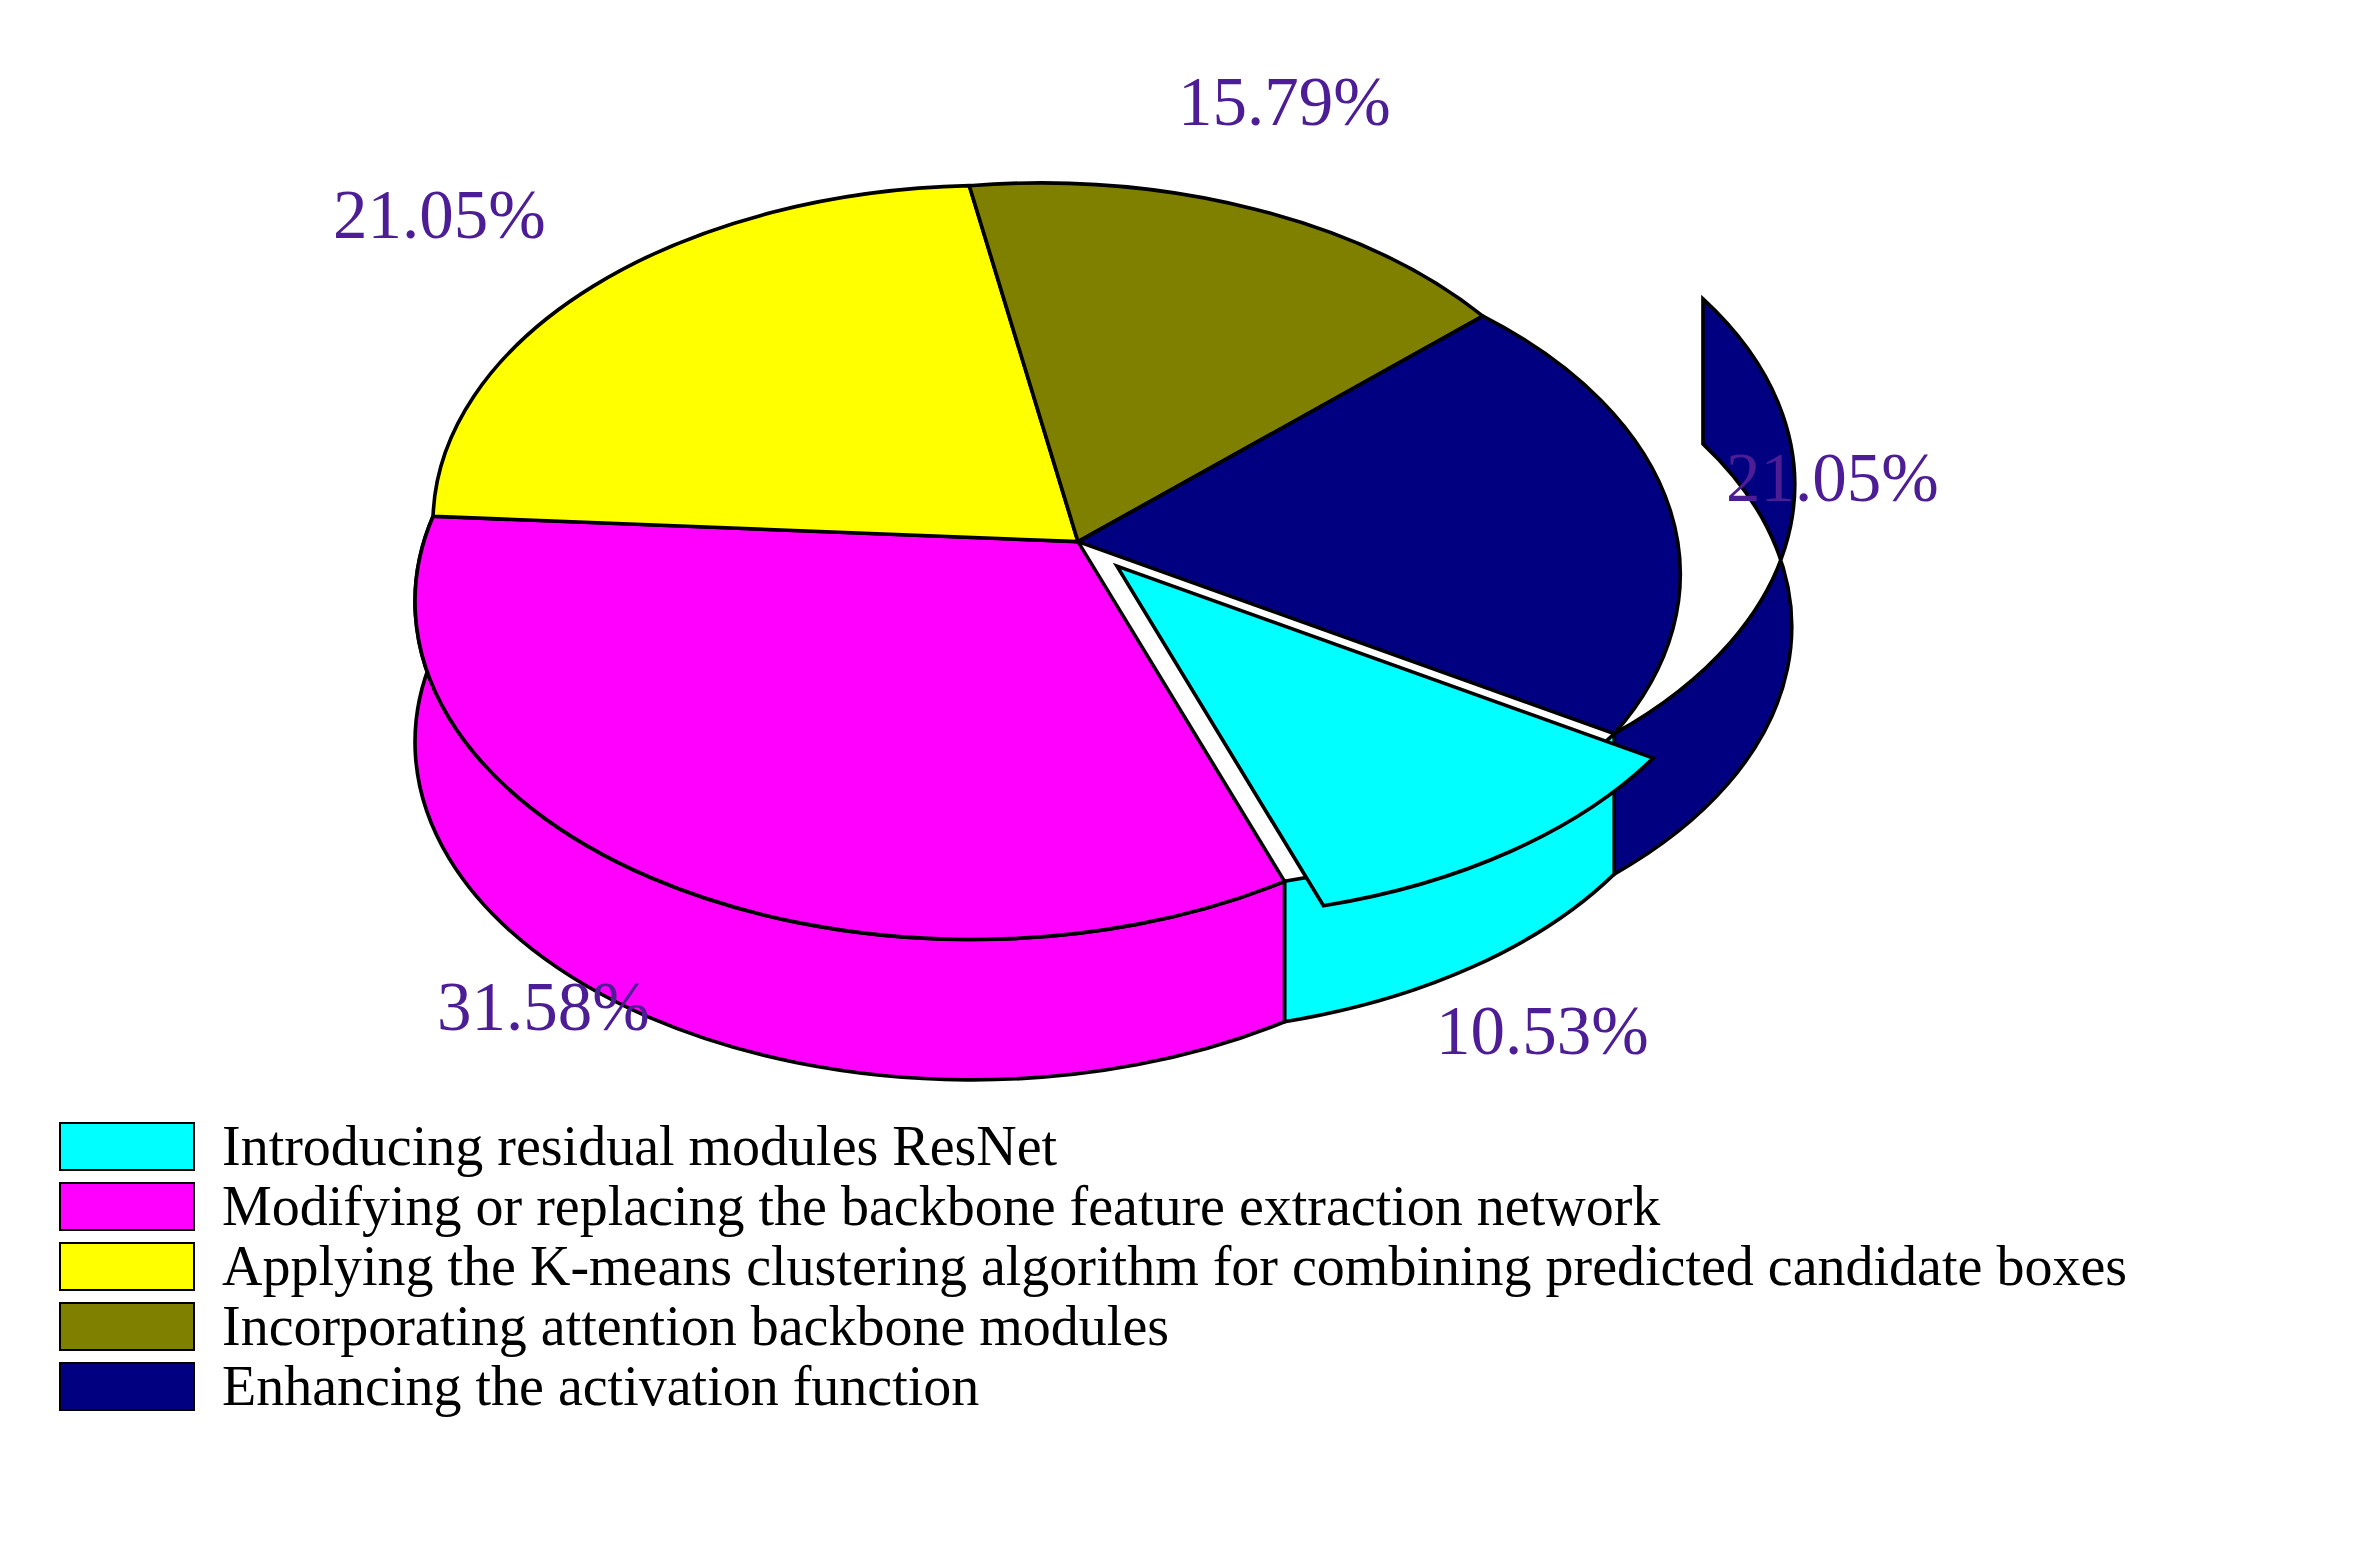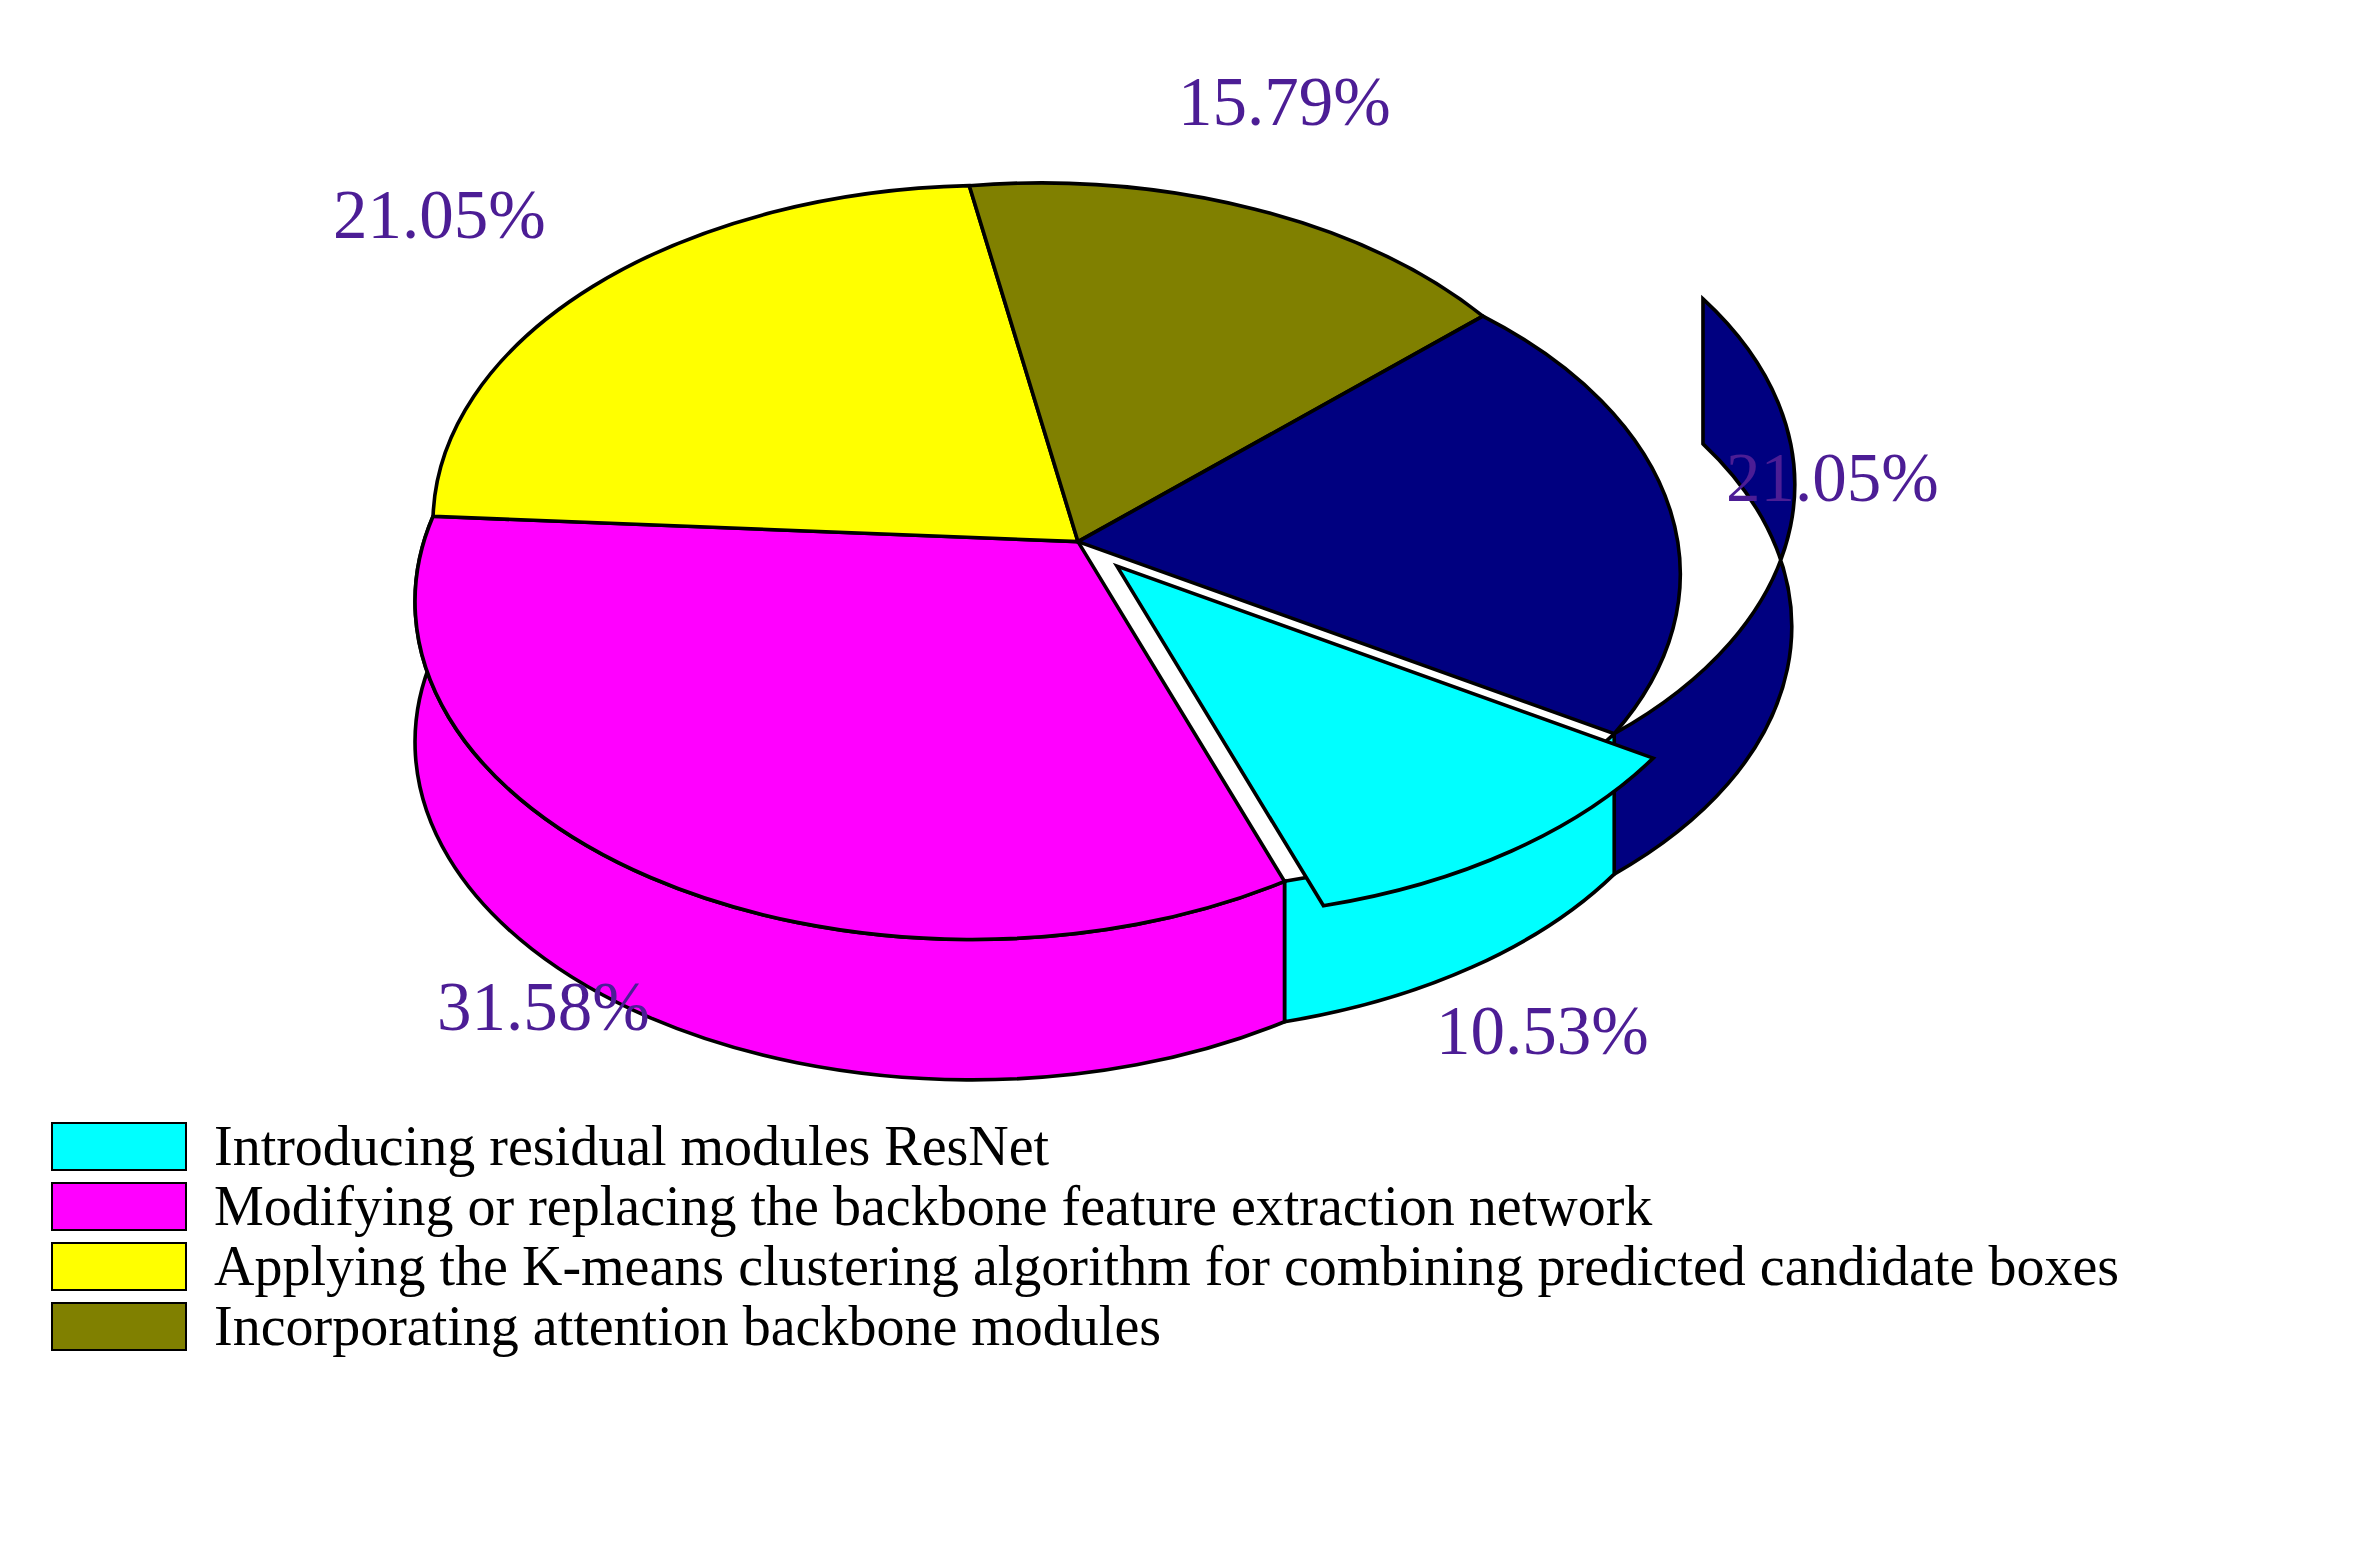--- a/index.html
+++ b/index.html
@@ -65,21 +65,21 @@
     top: 68px;
   }
   #pct-label-4 { 
     left: 1726px;
     top: 444px;
   }
 
   
   #legend {
     position: absolute;
-    left: 51px;
+    left: 59px;
     top: 1116px;
     width: 2319px;
   }
   .legend-row {
     display: flex;
     align-items: center;
     height: 60px;
   }
   .legend-swatch {
     width: 136px;
@@ -177,16 +177,20 @@
     <div class="legend-row">
       <div class="legend-swatch" style="background:#FFFF00"></div>
       <div class="legend-text">Applying the K-means clustering algorithm for combining predicted candidate boxes</div>
     </div>
 
     <div class="legend-row">
       <div class="legend-swatch" style="background:#808000"></div>
       <div class="legend-text">Incorporating attention backbone modules</div>
     </div>
 
+    <div class="legend-row">
+      <div class="legend-swatch" style="background:#000080"></div>
+      <div class="legend-text">Enhancing the activation function</div>
+    </div>
 
   </div>
 </div>
 
 
 </body></html>

